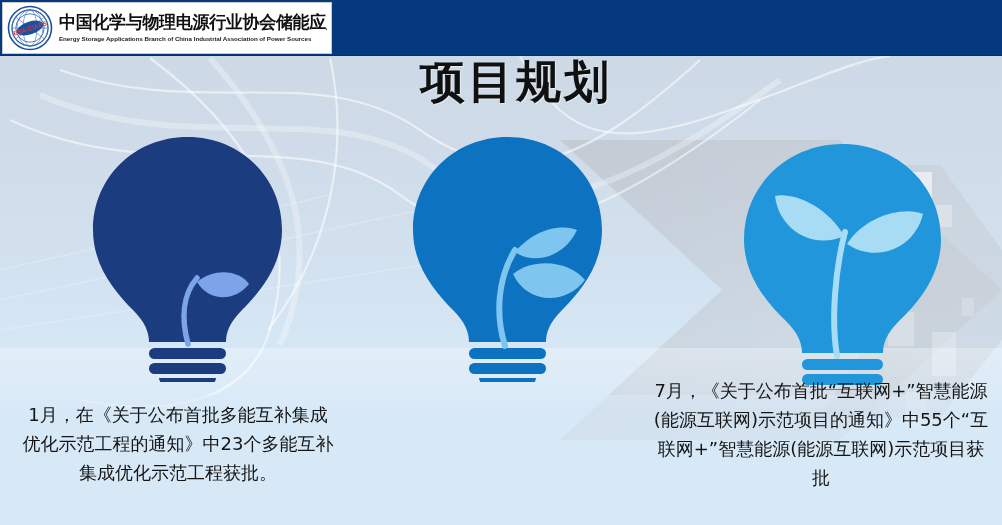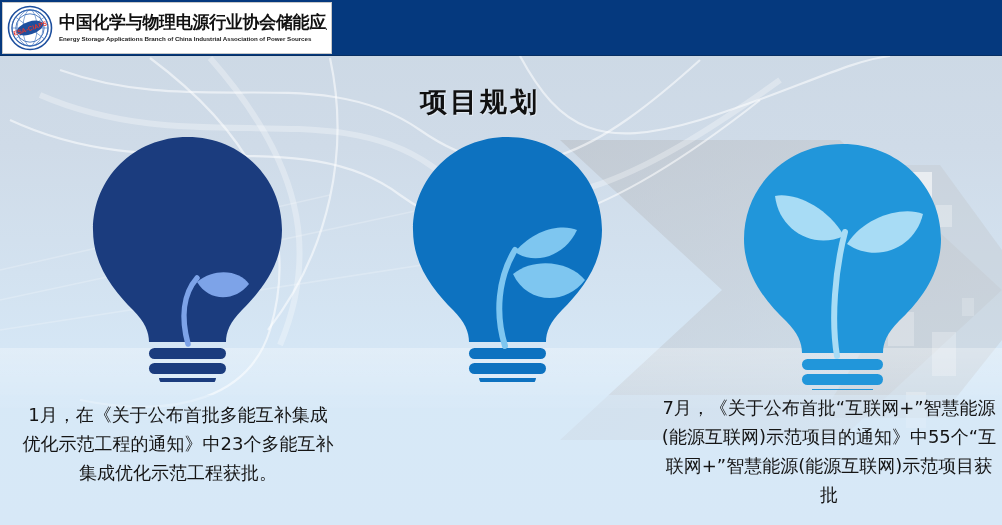--- a/index.html
+++ b/index.html
@@ -42,22 +42,22 @@
     transform:scaleX(0.97);transform-origin:left center;
   }
   #org-name-en{
     font-size:6.2px;font-weight:bold;color:#1a1a1a;white-space:nowrap;
     line-height:1.2;margin-top:3px;letter-spacing:-0.02px;
     font-family:"Liberation Sans",sans-serif;
   }
 
   
   #page-title{
-    position:absolute;left:420px;top:84px;
-    font-size:27px;font-weight:bold;color:#101010;
+    position:absolute;left:420px;top:52px;
+    font-size:45px;font-weight:bold;color:#101010;
     letter-spacing:3px;
     font-family:"DejaVu Sans","Liberation Sans",sans-serif;
     text-shadow:1px 1px 0 rgba(255,255,255,0.45);
   }
 
   
   .bulb{position:absolute;}
   #bulb-1{left:85px;top:132px;}
   #bulb-2{left:405px;top:132px;}
   #bulb-3{left:735px;top:140px;}
@@ -66,21 +66,21 @@
   .caption{
     position:absolute;
     color:#151515;
     font-size:18px;
     line-height:1.62;
     text-align:center;
     font-family:"DejaVu Sans","Liberation Sans",sans-serif;
   }
   #caption-1{left:22px;top:400px;width:312px;}
   #caption-2{left:348px;top:400px;width:292px;}
-  #caption-3{left:652px;top:393px;width:338px;margin-left:8px;}
+  #caption-3{left:652px;top:376px;width:338px;}
 </style>
 </head>
 <body>
 
 <div id="slide">
 
   <div class="bg-layer">
     <svg class="bg-svg" viewBox="0 0 1002 525" preserveAspectRatio="none">
       <defs>
         <linearGradient id="gArrow" x1="0" y1="0" x2="1" y2="1">

